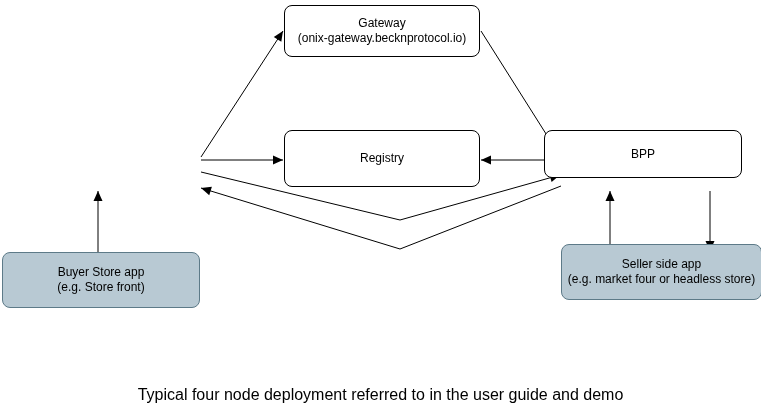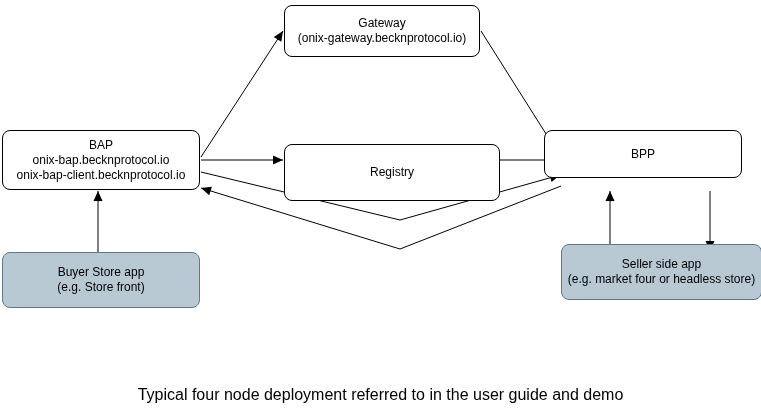--- a/index.html
+++ b/index.html
@@ -60,27 +60,22 @@
         <polyline points="610,252 610,191" fill="none" stroke="#000000" stroke-width="1" stroke-linejoin="round" marker-end="url(#arrowhead)"></polyline>
         <polyline points="710,191 710,251" fill="none" stroke="#000000" stroke-width="1" stroke-linejoin="round" marker-end="url(#arrowhead)"></polyline>
       </g>
   </svg>
 
   <div class="node service" style="left:284px; top:5px; width:196px; height:52px">
     <div class="node-line">Gateway</div>
     <div class="node-line">(onix-gateway.becknprotocol.io)</div>
   </div>
 
-  <div class="node service" style="left:2px; top:130px; width:198px; height:60px">
-    <div class="node-line">BAP</div>
-    <div class="node-line">onix-bap.becknprotocol.io</div>
-    <div class="node-line">onix-bap-client.becknprotocol.io</div>
-  </div>
 
-  <div class="node service" style="left:284px; top:144px; width:216px; height:57px">
+  <div class="node service" style="left:284px; top:130px; width:196px; height:57px">
     <div class="node-line">Registry</div>
   </div>
 
   <div class="node service" style="left:544px; top:130px; width:198px; height:48px">
     <div class="node-line">BPP</div>
   </div>
 
   <div class="node app" style="left:2px; top:252px; width:198px; height:56px">
     <div class="node-line">Buyer Store app</div>
     <div class="node-line">(e.g. Store front)</div>

